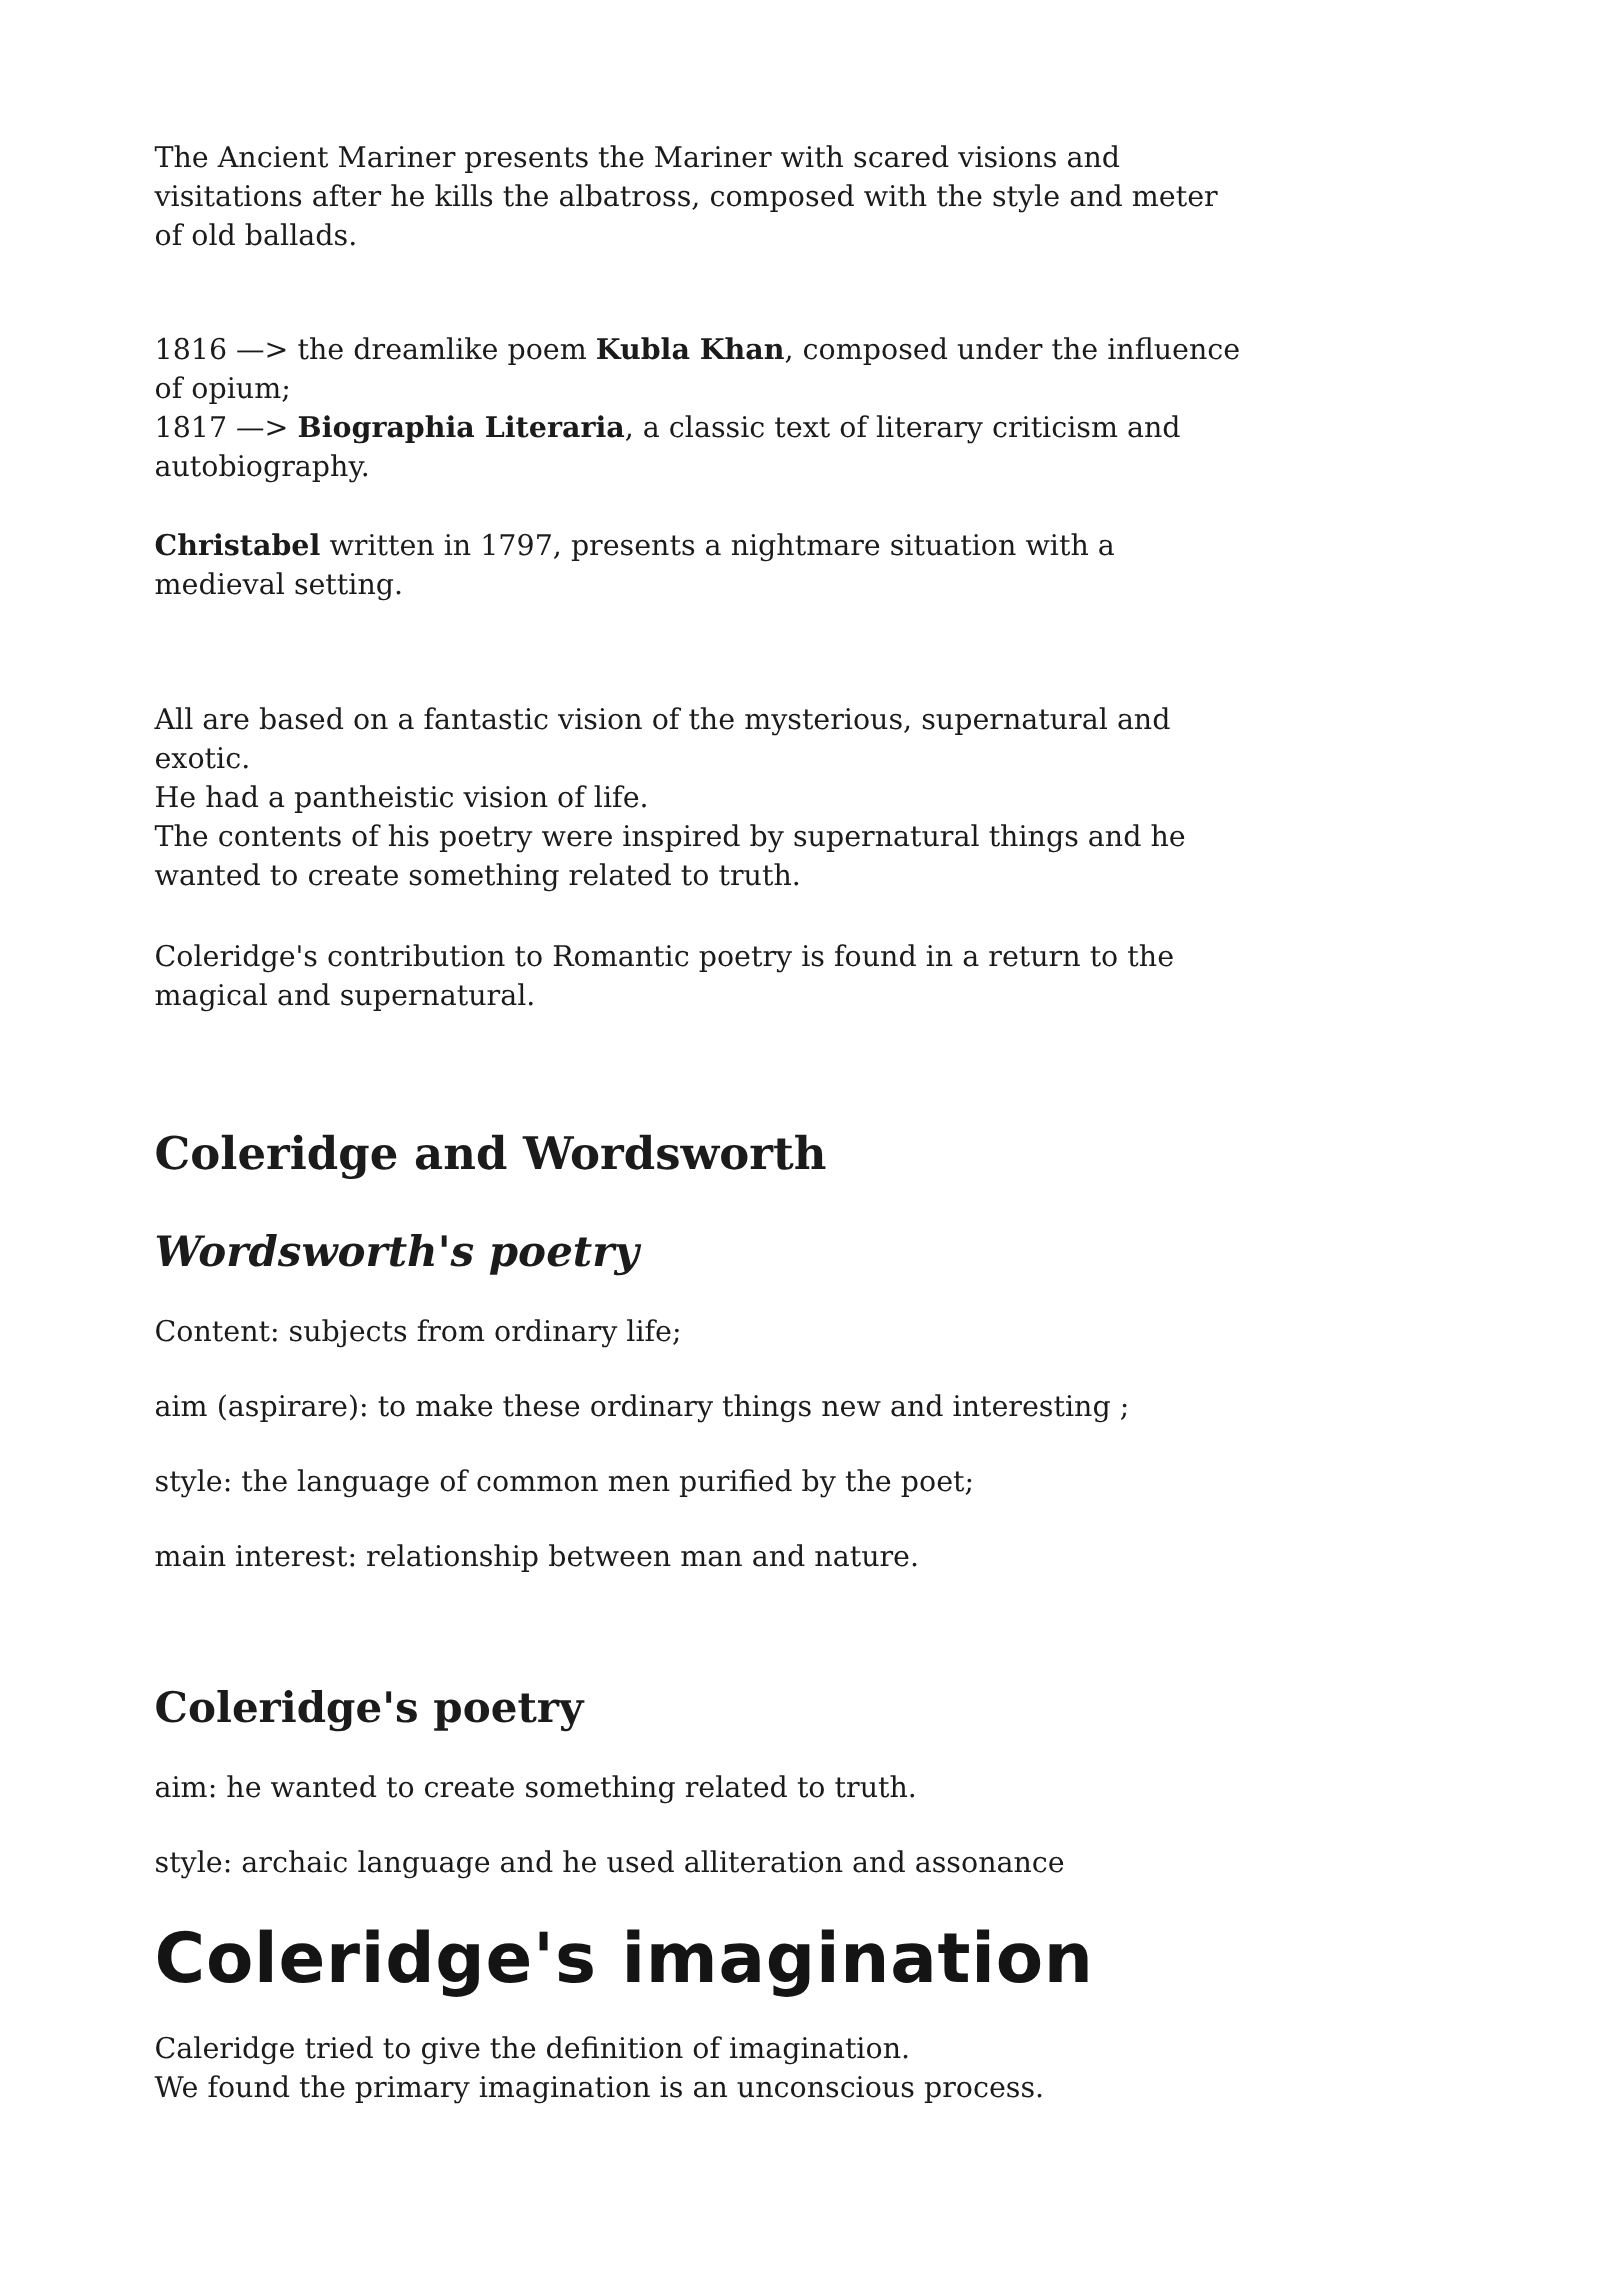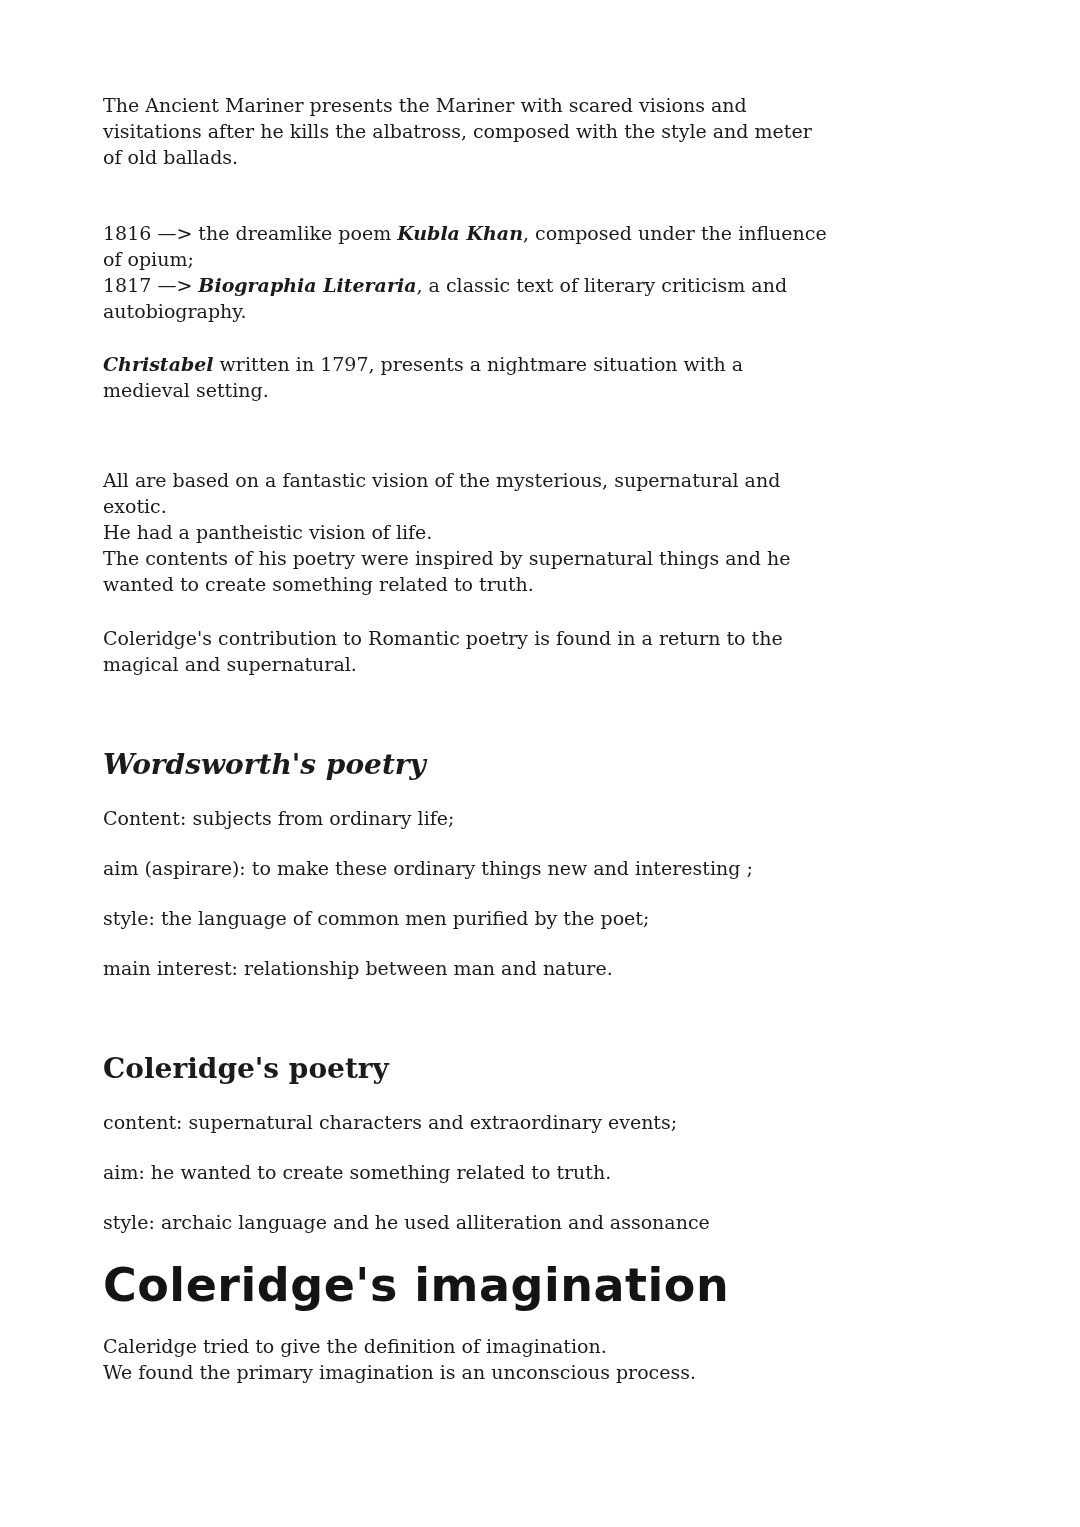--- a/index.html
+++ b/index.html
@@ -18,21 +18,21 @@
     box-sizing: border-box;
     width: 947px;
     height: 1527px;
     padding: 92px 112px 40px 103px;
   }
   p {
     margin: 0;
     font-size: 19px;
     line-height: 26px;
   }
-  b { font-weight: bold; font-style: italic; }
+  b { font-weight: bold; }
 
   .p-mariner      { margin-bottom: 50px; }
   .p-dates        { margin-bottom: 27px; }
   .p-christabel   { margin-bottom: 64px; }
   .p-vision       { margin-bottom: 28px; }
   .p-contribution { margin-bottom: 76px; }
 
   h2.section-heading {
     margin: 0 0 36px 0;
     font-size: 30px;
@@ -80,31 +80,31 @@
   </p>
 
   <p class="p-vision">
     <span>All are based on a fantastic vision of the mysterious, supernatural and exotic.</span><br>
     <span>He had a pantheistic vision of life.</span><br>
     <span>The contents of his poetry were inspired by supernatural things and he wanted to create something related to truth.</span>
   </p>
 
   <p class="p-contribution">Coleridge's contribution to Romantic poetry is found in a return to the magical and supernatural.</p>
 
+  <h2 class="section-heading">Coleridge and Wordsworth</h2>
 
   <h3 class="sub-heading italic">Wordsworth's poetry</h3>
 
   <p class="point">Content: subjects from ordinary life;</p>
   <p class="point">aim (aspirare): to make these ordinary things new and interesting ;</p>
   <p class="point">style: the language of common men purified by the poet;</p>
   <p class="point point-last-w">main interest: relationship between man and nature.</p>
 
   <h3 class="sub-heading">Coleridge's poetry</h3>
 
-  <p class="point">content: supernatural characters and extraordinary events;</p>
   <p class="point">aim: he wanted to create something related to truth.</p>
   <p class="point">style: archaic language and he used alliteration and assonance</p>
 
   <h1 class="display-heading">Coleridge's imagination</h1>
 
   <p>
     <span>Caleridge tried to give the definition of imagination.</span><br>
     <span>We found the primary imagination is an unconscious process.</span>
   </p>
 

